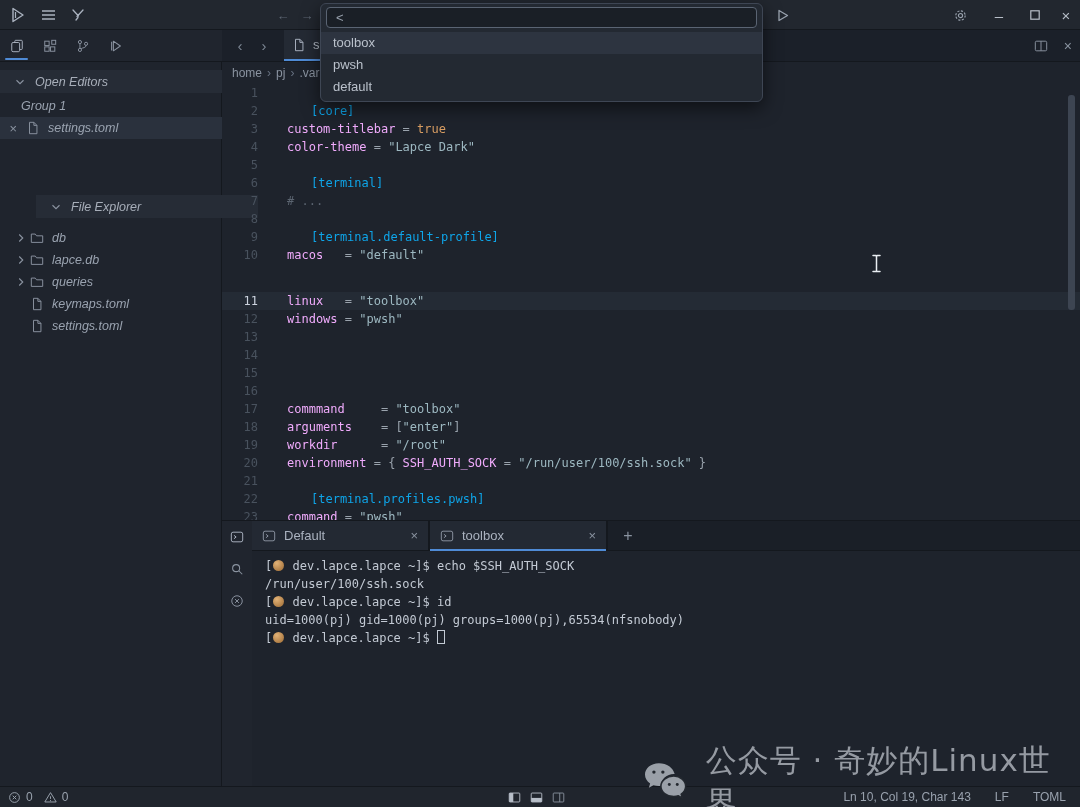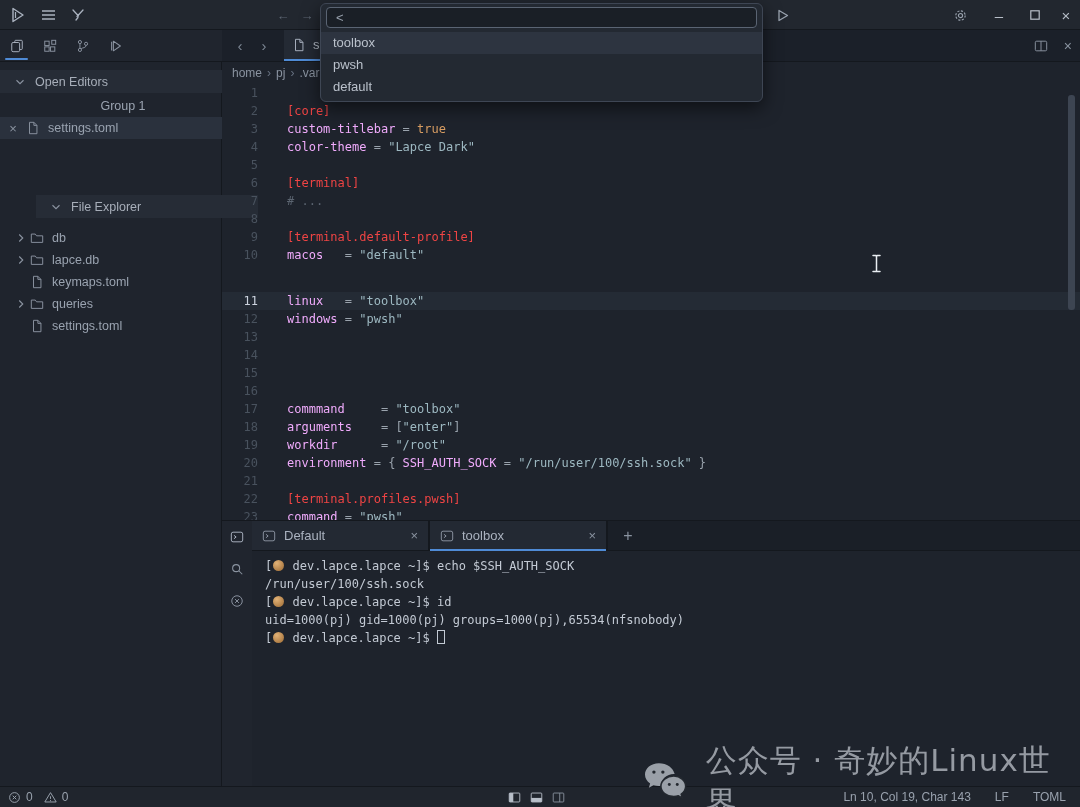--- a/index.html
+++ b/index.html
@@ -29,24 +29,24 @@
   .palette-item.selected { background:#2d3440; }
 
   
   .activity { position:absolute; left:0; top:30px; width:222px; height:32px;
     background:#20252e; border-bottom:1px solid #14181e; display:flex; }
   .act-btn { width:33px; height:31px; display:flex; align-items:center; justify-content:center; position:relative; }
   .act-btn.active::after { content:""; position:absolute; left:5px; right:5px; bottom:1px; height:2px; background:#4f8bd6; border-radius:1px; }
 
   
   .sidebar { position:absolute; left:0; top:62px; width:222px; bottom:21px;
-    background:#1f242d; border-right:1px solid #14181e; font-size:12.5px; color:#9aa3b0; }
+    background:#1f242d; border-right:1px solid #14181e; font-size:12.5px; color:#9aa3b0;font-style:italic; }
   .section-header { position:absolute; left:0; width:222px; height:23px;
     background:#262c36; color:#a7aeb9; display:flex; align-items:center; gap:8px; padding-left:13px; }
-  .group-label { position:absolute; left:4px; width:229px; height:21px; line-height:21px; padding-left:9px;text-align:center; }
+  .group-label { position:absolute; left:12px; width:229px; height:21px; line-height:21px; padding-left:9px; }
   .side-row { position:absolute; left:0; width:222px; height:22px; display:flex; align-items:center; }
   .fx-list .side-row { position:relative; }
   .fx-list { position:absolute; left:0; top:165px; width:222px; }
   .open-file { background:#2a313d; }
   .row-close { width:26px; text-align:center; color:#8a93a0; font-size:13px; }
   .chev-slot { width:16px; margin-left:14px; display:flex; }
   .icon-slot { width:20px; display:flex; }
   .side-label { margin-left:2px; white-space:nowrap; }
 
   
@@ -64,21 +64,21 @@
   .crumb-sep { margin:0 5px; color:#667080; }
 
   
   .editor-code { position:absolute; left:222px; top:84px; right:0; height:436px;
     font-family:"DejaVu Sans Mono","Liberation Mono",monospace; font-size:12px; }
   .code-line { display:flex; height:18px; line-height:18px; }
   .code-line.current { background:rgba(130,150,180,0.07);margin-top:28px; }
   .ln { width:36px; text-align:right; color:#49525e; flex:none; }
   .code-line.current .ln { color:#ccd3de; }
   .code { padding-left:29px; white-space:pre; }
-  .tok-s { color:#ef4444; }
+  .tok-s { color:#0ea5e9;margin-left:24px; }
   .tok-k { color:#f0abfc; }
   .tok-p { color:#9aa3ad; }
   .tok-v { color:#9db8c1; }
   .tok-b { color:#d89d62; }
   .tok-c { color:#5b6470; }
 
   .scrollbar { position:absolute; right:5px; top:95px; width:7px; height:215px;
     background:#3d4552; border-radius:3px; z-index:5; }
 
   
@@ -237,41 +237,41 @@
             </svg>
           </span>
           <span class="icon-slot">
             <svg class="mini" viewBox="0 0 16 16">
               <path d="M1.5 3.5h4.5l1.5 2h7v7.5h-13z" fill="none" stroke="#8a93a0" stroke-width="1.1"></path>
             </svg>
           </span>
           <span class="side-label">lapce.db</span>
         </div>
         <div class="side-row">
+          <span class="chev-slot">
+            <svg class="mini" viewBox="0 0 16 16">
+              <path d="M6 4l4 4-4 4" fill="none" stroke="#8a93a0" stroke-width="1.3"></path>
+            </svg>
+          </span>
+          <span class="icon-slot">
+            <svg class="mini" viewBox="0 0 16 16">
+              <path d="M1.5 3.5h4.5l1.5 2h7v7.5h-13z" fill="none" stroke="#8a93a0" stroke-width="1.1"></path>
+            </svg>
+          </span>
+          <span class="side-label">queries</span>
+        </div>
+        <div class="side-row">
           <span class="chev-slot"></span>
           <span class="icon-slot">
             <svg class="mini" viewBox="0 0 16 16">
               <path d="M4 1.5h5l3.5 3.5v9.5h-8.5z" fill="none" stroke="#8a93a0" stroke-width="1.1"></path>
               <path d="M9 1.5v3.5h3.5" fill="none" stroke="#8a93a0" stroke-width="1.1"></path>
             </svg>
           </span>
           <span class="side-label">keymaps.toml</span>
-        </div>
-        <div class="side-row">
-          <span class="chev-slot">
-            <svg class="mini" viewBox="0 0 16 16">
-              <path d="M6 4l4 4-4 4" fill="none" stroke="#8a93a0" stroke-width="1.3"></path>
-            </svg>
-          </span>
-          <span class="icon-slot">
-            <svg class="mini" viewBox="0 0 16 16">
-              <path d="M1.5 3.5h4.5l1.5 2h7v7.5h-13z" fill="none" stroke="#8a93a0" stroke-width="1.1"></path>
-            </svg>
-          </span>
-          <span class="side-label">queries</span>
         </div>
         <div class="side-row">
           <span class="chev-slot"></span>
           <span class="icon-slot">
             <svg class="mini" viewBox="0 0 16 16">
               <path d="M4 1.5h5l3.5 3.5v9.5h-8.5z" fill="none" stroke="#8a93a0" stroke-width="1.1"></path>
               <path d="M9 1.5v3.5h3.5" fill="none" stroke="#8a93a0" stroke-width="1.1"></path>
             </svg>
           </span>
           <span class="side-label">settings.toml</span>

